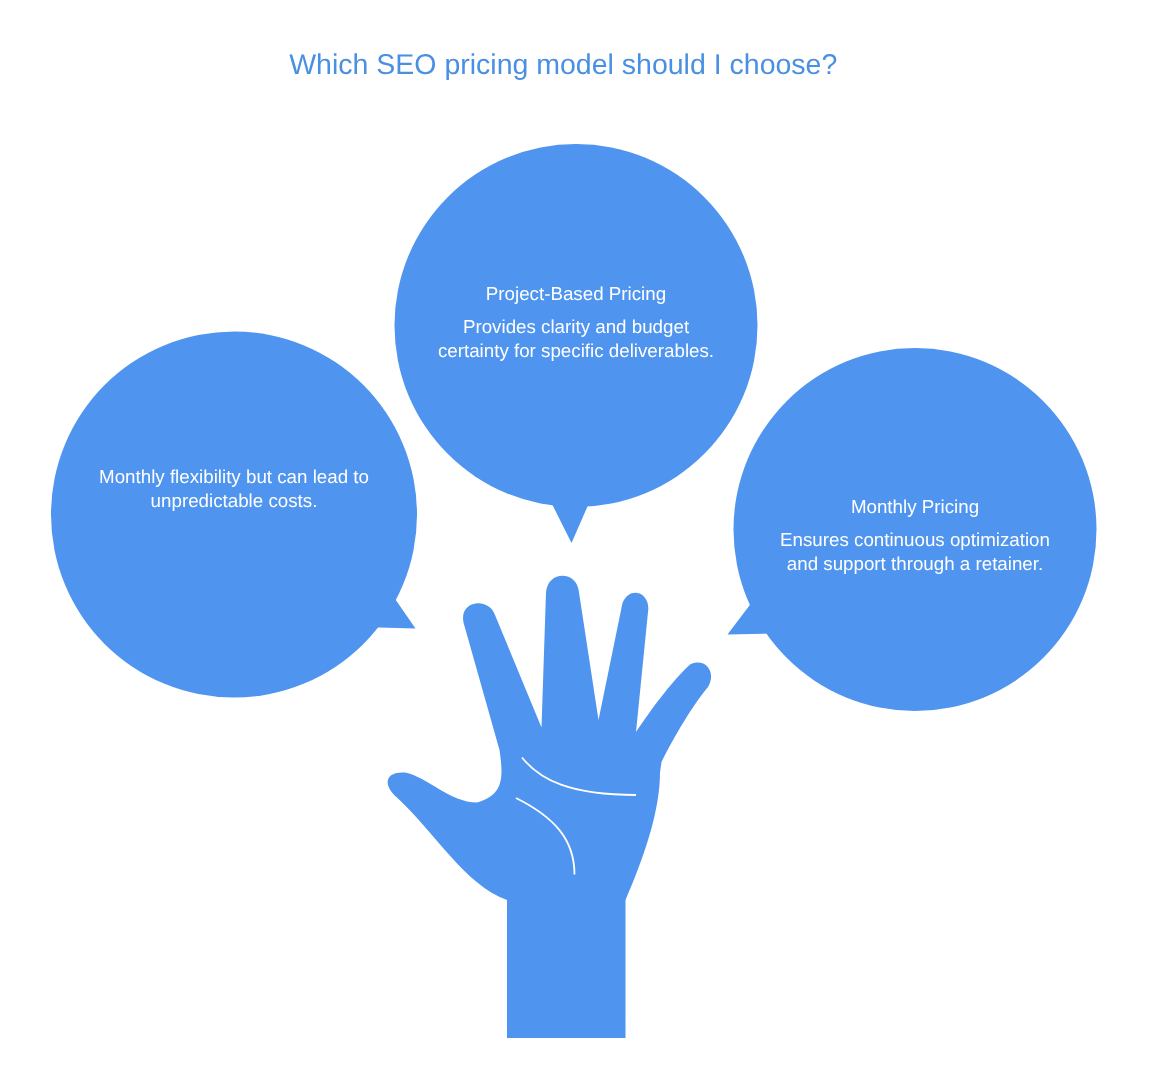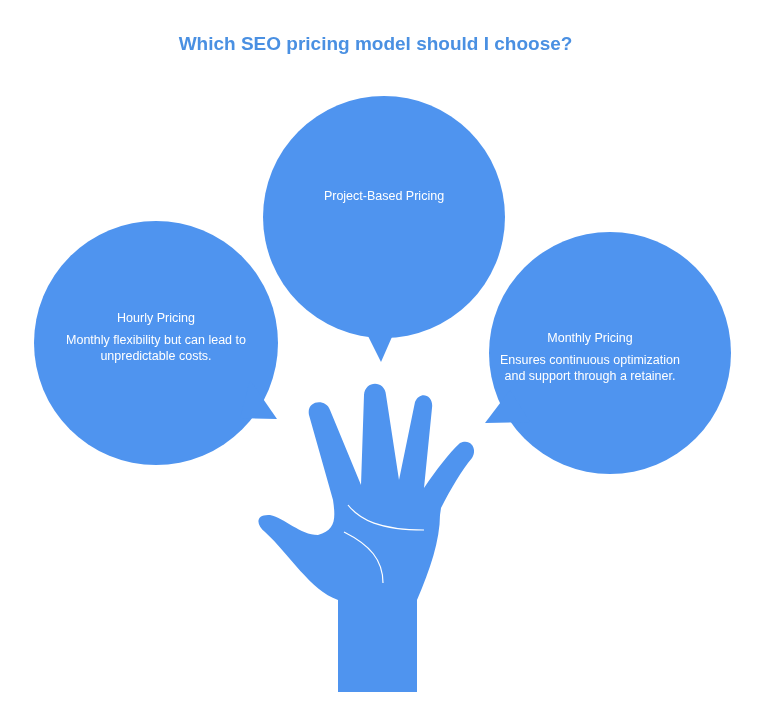--- a/index.html
+++ b/index.html
@@ -1,17 +1,17 @@
 <!DOCTYPE html>
 <html><head>
   <meta charset="utf-8">
   <style>
     html, body { margin: 0; padding: 0; background: #ffffff; }
     body { width: 771px; height: 721px; position: relative; overflow: hidden; font-family: "Liberation Sans", sans-serif; }
-    .title { position: absolute; left: 0; width: 751px; top: 33px; text-align: center; color: #4a90e2; font-weight: bold; font-size: 19px; }
+    .title { position: absolute; left: 0; width: 751px; top: 33px; text-align: center; color: #4a90e2; font-weight: normal; font-size: 19px; }
     svg.art { position: absolute; left: 0; top: 0; }
     .bubble-text { position: absolute; width: 190px; text-align: center; color: #ffffff; }
     .bubble-text .h { font-weight: normal; font-size: 12.5px; margin-bottom: 8px; }
     .bubble-text .d { font-size: 12.5px; line-height: 15.5px; }
   </style>
 </head>
 <body>
 
 <div class="title">Which SEO pricing model should I choose?</div>
 
@@ -51,24 +51,24 @@
                C290,555 310,590 338,600 Z"></path>
     </g>
   </g>
   <g fill="none" stroke="#ffffff" stroke-width="1.2">
     <path d="M348,505 C360,520 380,530 424,530"></path>
     <path d="M344,532 C370,545 383,560 383,583"></path>
   </g>
 </svg>
 
 <div class="bubble-text" style="left:61px; top:311px;">
-  <div class="h">Hourly Pricing</div>
   <div class="d">Monthly flexibility but can lead to unpredictable costs.</div>
 </div>
 
 <div class="bubble-text" style="left:289px; top:189px;">
   <div class="h">Project-Based Pricing</div>
+  <div class="d">Provides clarity and budget certainty for specific deliverables.</div>
 </div>
 
-<div class="bubble-text" style="left:495px; top:331px;text-align:center;">
+<div class="bubble-text" style="left:515px; top:331px;text-align:center;">
   <div class="h">Monthly Pricing</div>
   <div class="d">Ensures continuous optimization and support through a retainer.</div>
 </div>
 
 </body></html>

